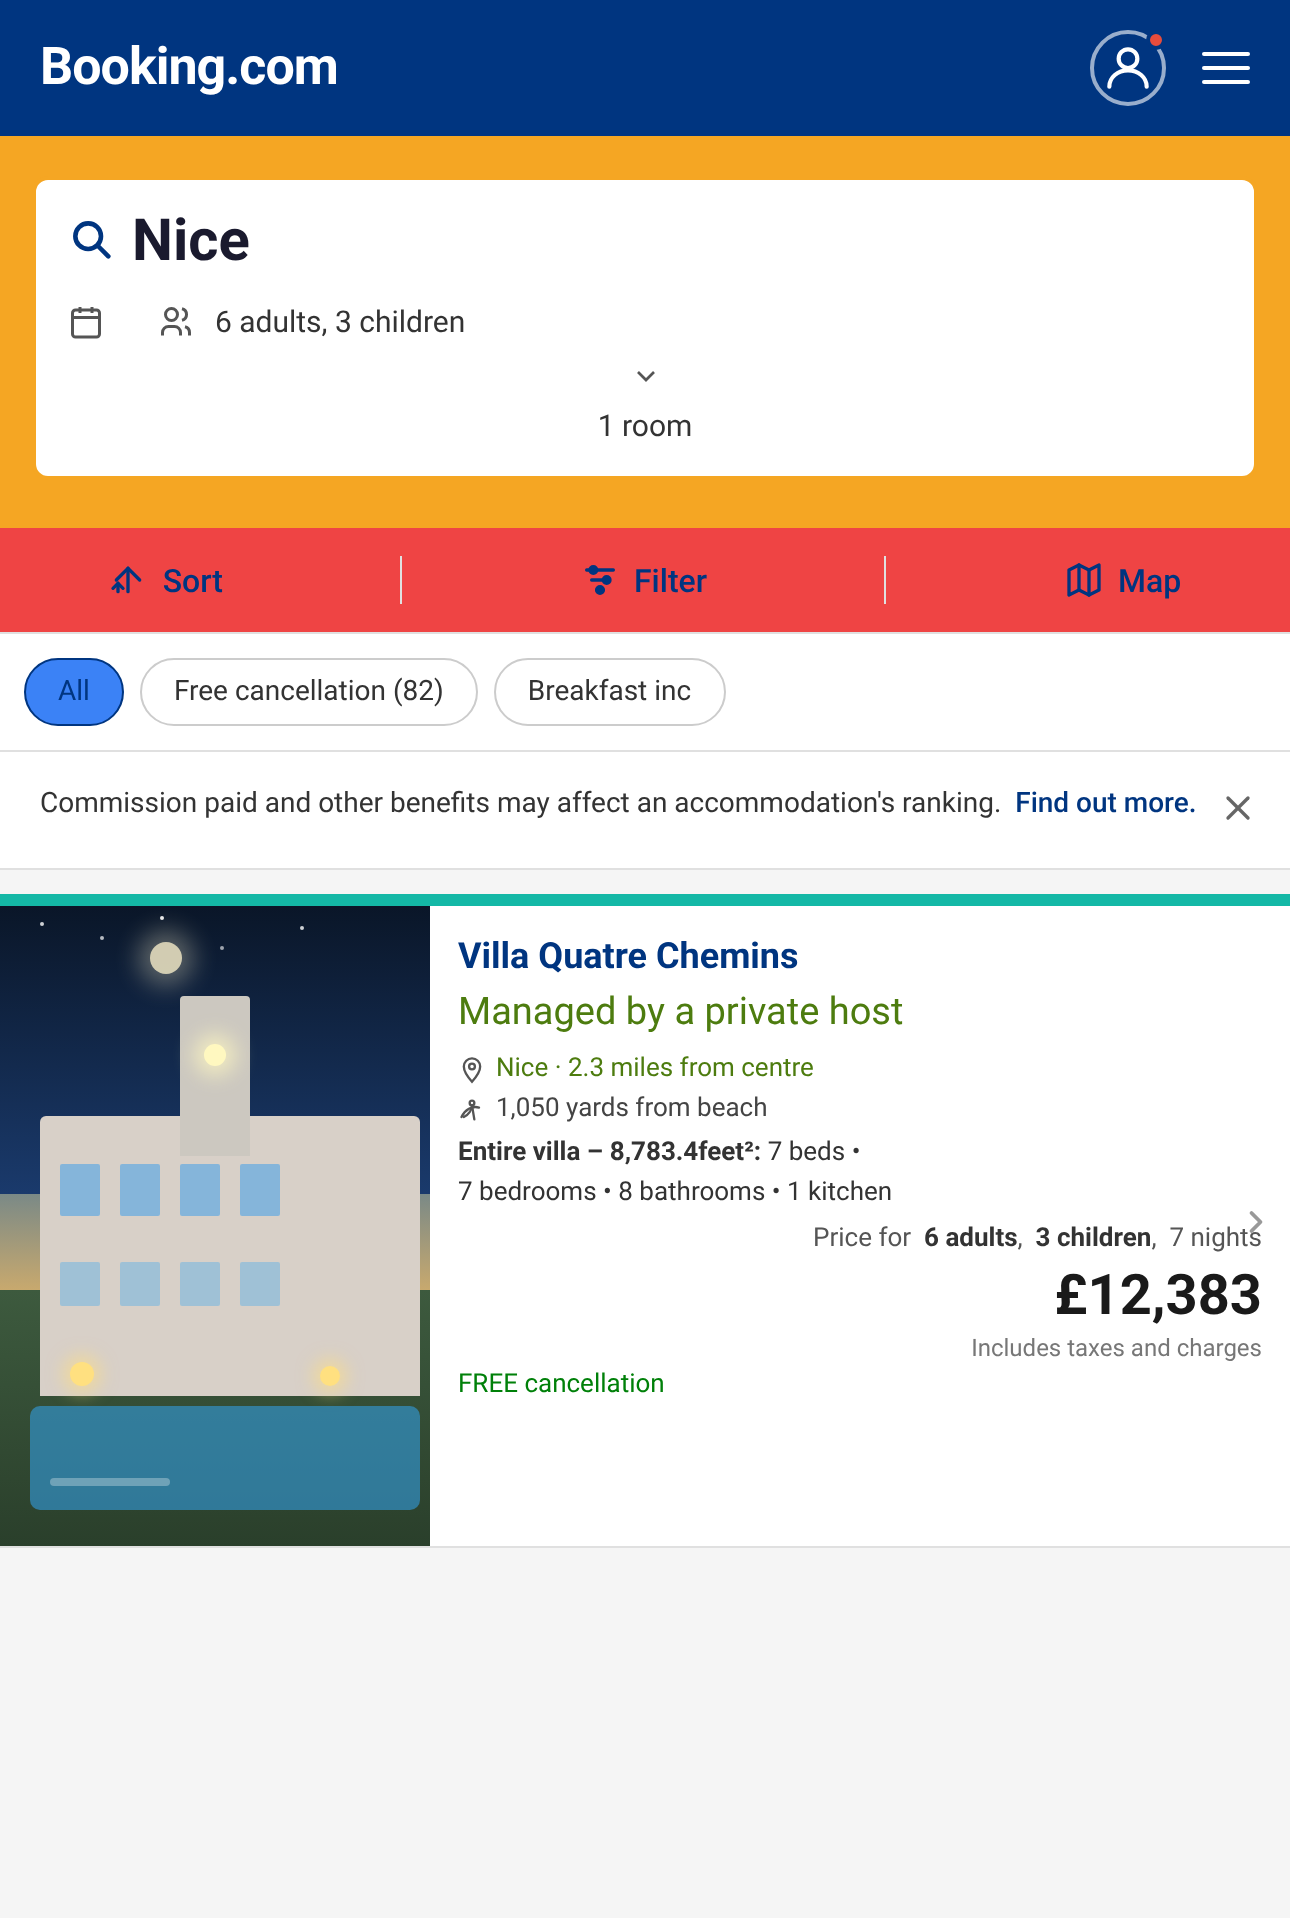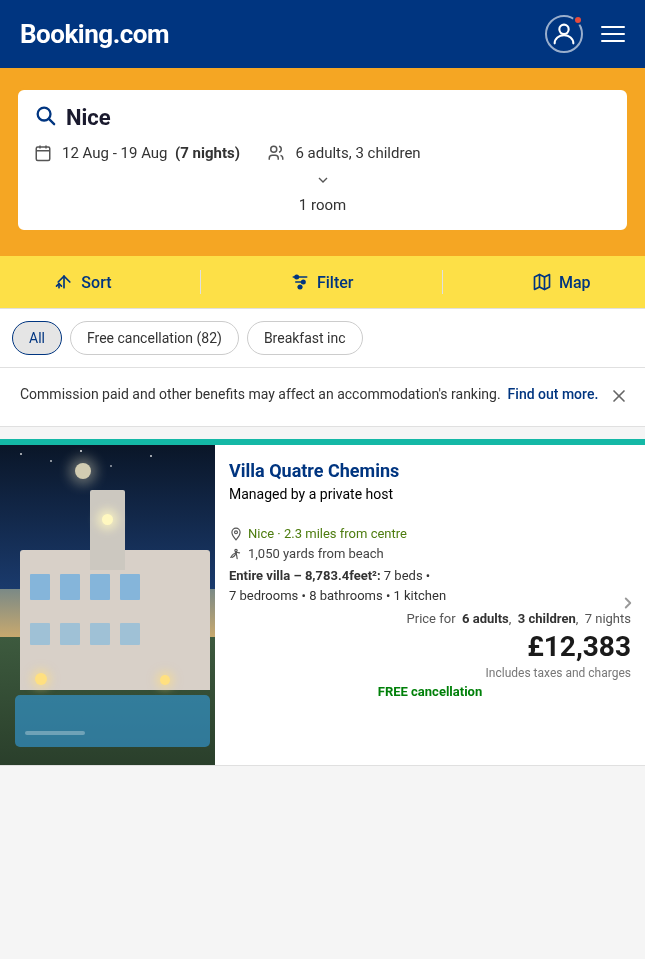--- a/index.html
+++ b/index.html
@@ -94,21 +94,21 @@
       margin-bottom: 14px;
     }
     .search-icon-wrap {
       color: #003580;
     }
     .search-icon-wrap svg {
       width: 22px;
       height: 22px;
     }
     .search-destination-text {
-      font-size: 22px;
+      font-size: 29px;
       font-weight: 700;
       color: #1a1a2e;
     }
     .search-details {
       display: flex;
       align-items: center;
       gap: 10px;
       color: #333;
       font-size: 15px;
       margin-bottom: 10px;
@@ -130,21 +130,21 @@
       font-size: 15px;
       flex-direction: column;
     }
     .search-room svg {
       width: 16px;
       height: 16px;
     }
 
     
     .action-bar {
-      background: #fde047;
+      background: #ef4444;
       display: flex;
       align-items: center;
       justify-content: space-around;
       padding: 14px 10px;
       border-bottom: 1px solid #e0e0e0;
     }
     .action-item {
       display: flex;
       align-items: center;
       gap: 7px;
@@ -181,21 +181,21 @@
       border: 1.5px solid #ccc;
       font-size: 14px;
       cursor: pointer;
       white-space: nowrap;
       background: white;
       color: #333;
     }
     .chip.active {
       border-color: #003580;
       color: #003580;
-      background: #e5e5e5;
+      background: #3b82f6;
     }
 
     
     .notice-bar {
       background: white;
       padding: 16px 16px 16px 20px;
       display: flex;
       align-items: flex-start;
       justify-content: space-between;
       gap: 10px;
@@ -256,23 +256,23 @@
       flex-direction: column;
     }
     .property-name {
       font-size: 18px;
       font-weight: 700;
       color: #003580;
       line-height: 1.3;
       margin-bottom: 4px;
     }
     .property-host {
-      font-size: 14px;
-      color: #000000;
-      margin-bottom: 24px;
+      font-size: 19px;
+      color: #4d7c0f;
+      margin-bottom: 10px;
     }
     .property-location {
       display: flex;
       align-items: flex-end;
       gap: 5px;
       font-size: 13px;
       color: #4d7c0f;
       margin-bottom: 5px;
     }
     .property-location svg {
@@ -330,22 +330,22 @@
     }
     .property-tax {
       font-size: 12px;
       color: #777;
       text-align: right;
       margin-bottom: 4px;
     }
     .property-cancellation {
       font-size: 13px;
       color: #008009;
-      font-weight: 700;
-      text-align: center;
+      font-weight: 400;
+      text-align: left;
     }
     .chevron-right {
       position: absolute;
       right: 8px;
       top: 50%;
       transform: translateY(-50%);
       color: #999;
     }
     .chevron-right svg {
       width: 18px;
@@ -386,24 +386,20 @@
       </span>
       <span class="search-destination-text">Nice</span>
     </div>
     <div class="search-details">
       <svg viewBox="0 0 24 24" fill="none" stroke="#555" stroke-width="2">
         <rect x="3" y="4" width="18" height="18" rx="2"></rect>
         <line x1="3" y1="9" x2="21" y2="9"></line>
         <line x1="8" y1="2" x2="8" y2="6"></line>
         <line x1="16" y1="2" x2="16" y2="6"></line>
       </svg>
-      <span>
-        <span>12 Aug - 19 Aug</span>
-        &nbsp;<span class="dates-bold">(7 nights)</span>
-      </span>
       &nbsp;&nbsp;
       <svg viewBox="0 0 24 24" fill="none" stroke="#555" stroke-width="2">
         <circle cx="9" cy="7" r="4"></circle>
         <path d="M3 21v-2a4 4 0 0 1 4-4h4a4 4 0 0 1 4 4v2"></path>
         <path d="M16 3.13a4 4 0 0 1 0 7.75"></path>
         <path d="M21 21v-2a4 4 0 0 0-3-3.85"></path>
       </svg>
       <span>6 adults, 3 children</span>
     </div>
     <div class="search-room">

